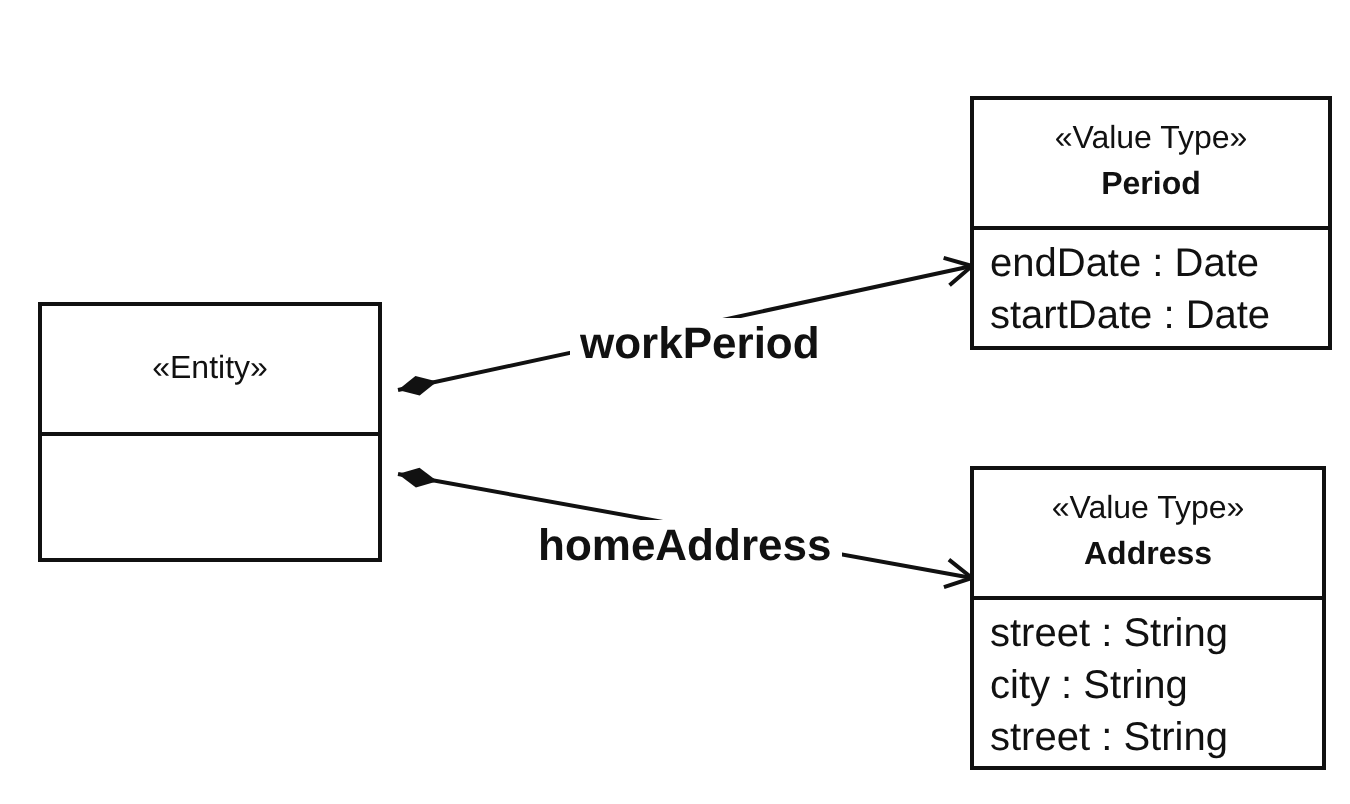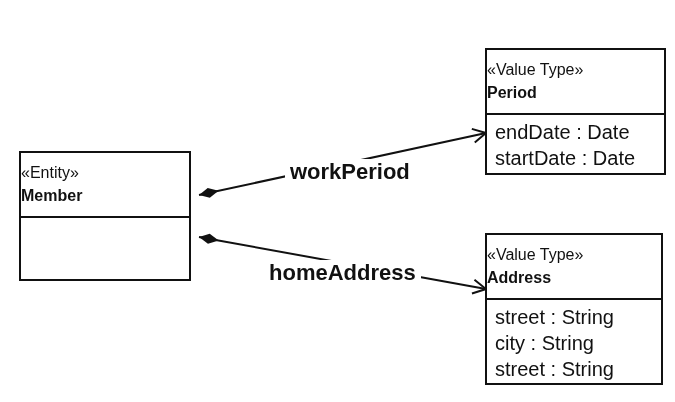--- a/index.html
+++ b/index.html
@@ -31,21 +31,21 @@
   }
   .pos-member  { left: 19px;  top: 151px; width: 172px; height: 130px; }
   .pos-period  { left: 485px; top: 48px;  width: 181px; height: 127px; }
   .pos-address { left: 485px; top: 233px; width: 178px; height: 152px; }
   .title {
     flex: 0 0 auto;
     height: 63px;
     border-bottom: 2px solid #111111;
     display: flex;
     flex-direction: column;
-    align-items: flex-start;
+    align-items: center;
     justify-content: center;
     text-align: center;
   }
   .stereotype {
     font-size: 16px;
     line-height: 21px;
   }
   .cname {
     font-size: 16px;
     font-weight: bold;
@@ -87,21 +87,20 @@
         <path d="M3,3 L16,10 L3,17" fill="none" stroke="#111111" stroke-width="2"></path>
       </marker>
     </defs>
     <line x1="199" y1="195" x2="486" y2="133" stroke="#111111" stroke-width="2" marker-start="url(#mDiamond)" marker-end="url(#mArrow)"></line>
     <line x1="199" y1="237" x2="486" y2="289" stroke="#111111" stroke-width="2" marker-start="url(#mDiamond)" marker-end="url(#mArrow)"></line>
   </svg>
 
   <div class="uml-class pos-member">
     <div class="title">
       <div class="stereotype">«Entity»</div>
-      <div class="cname">Member</div>
     </div>
     <div class="attrs">
     </div>
   </div>
 
   <div class="uml-class pos-period">
     <div class="title">
       <div class="stereotype">«Value Type»</div>
       <div class="cname">Period</div>
     </div>

